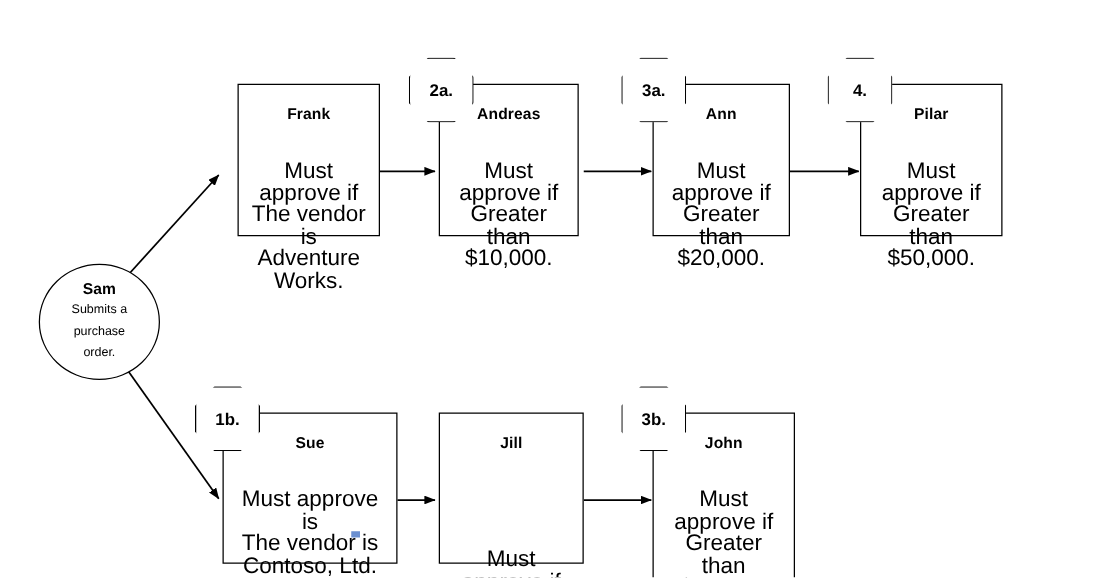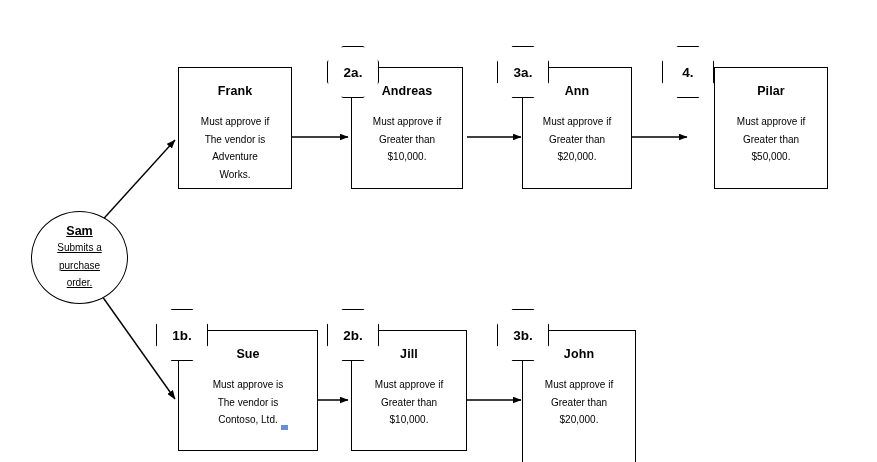--- a/index.html
+++ b/index.html
@@ -37,23 +37,23 @@
     align-items: center;
   }
   .node-title {
     font-size: 12.5px;
     font-weight: bold;
     line-height: 15px;
     margin-top: 16px;
     letter-spacing: 0.1px;
   }
   .node-body {
-    font-size: 10px;
+    font-size: 18px;
     line-height: 17.5px;
-    margin-top: 14px;
+    margin-top: 29px;
     white-space: pre-line;
     padding: 0 6px;
   }
   .badge {
     position: absolute;
     width: 52px;
     height: 52px;
     background: #ffffff;
     border: 1.6px solid #000000;
     box-sizing: border-box;
@@ -70,21 +70,20 @@
     position: absolute;
     border: 1.6px solid #000000;
     border-radius: 50%;
     background: #ffffff;
     box-sizing: border-box;
     display: flex;
     flex-direction: column;
     align-items: center;
     justify-content: center;
     text-align: center;
-    text-decoration: underline;
   }
   .start-name {
     font-size: 12.5px;
     font-weight: bold;
     line-height: 16px;
   }
   .start-desc {
     font-size: 10px;
     line-height: 17.5px;
     white-space: pre-line;
@@ -120,21 +119,21 @@
     <line x1="467" y1="400" x2="521" y2="400" stroke="#000000" stroke-width="1.4" marker-end="url(#arrowhead)"></line>
   </svg>
 
   <div class="start-circle" style="left:31px; top:211px; width:97px; height:93px;">
     <div class="start-name">Sam</div>
     <div class="start-desc">Submits a
 purchase
 order.</div>
   </div>
 
-  <div class="node-box" style="left:178px; top:67px; width:114px; height:122px;">
+  <div class="node-box" style="left:190px; top:67px; width:114px; height:122px;">
     <div class="node-title">Frank</div>
     <div class="node-body">Must approve if
 The vendor is
 Adventure
 Works.</div>
   </div>
 
   <div class="node-box" style="left:351px; top:67px; width:112px; height:122px;">
     <div class="node-title">Andreas</div>
     <div class="node-body">Must approve if
@@ -148,49 +147,46 @@
   <div class="node-box" style="left:522px; top:67px; width:110px; height:122px;">
     <div class="node-title">Ann</div>
     <div class="node-body">Must approve if
 Greater than
 $20,000.</div>
   </div>
   <div class="badge" style="left:497px; top:46px;">
     <span>3a.</span>
   </div>
 
-  <div class="node-box" style="left:714px; top:67px; width:114px; height:122px;">
+  <div class="node-box" style="left:688px; top:67px; width:114px; height:122px;">
     <div class="node-title">Pilar</div>
     <div class="node-body">Must approve if
 Greater than
 $50,000.</div>
   </div>
   <div class="badge" style="left:662px; top:46px;">
     <span>4.</span>
   </div>
 
   <div class="node-box" style="left:178px; top:330px; width:140px; height:121px;">
     <div class="node-title">Sue</div>
     <div class="node-body">Must approve is
 The vendor is
 Contoso, Ltd.</div>
   </div>
   <div class="badge" style="left:156px; top:309px;">
     <span>1b.</span>
   </div>
   <div class="cursor-mark" style="left:281px; top:425px;"></div>
 
-  <div class="node-box" style="left:351px; top:330px; width:116px; height:121px;">
+  <div class="node-box" style="left:351px; top:330px; width:116px; height:121px;gap:48px;">
     <div class="node-title">Jill</div>
     <div class="node-body">Must approve if
 Greater than
 $10,000.</div>
-  </div>
-  <div class="badge" style="left:327px; top:309px;">
-    <span>2b.</span>
   </div>
 
   <div class="node-box" style="left:522px; top:330px; width:114px; height:140px;">
     <div class="node-title">John</div>
     <div class="node-body">Must approve if
 Greater than
 $20,000.</div>
   </div>
   <div class="badge" style="left:497px; top:309px;">
     <span>3b.</span>

